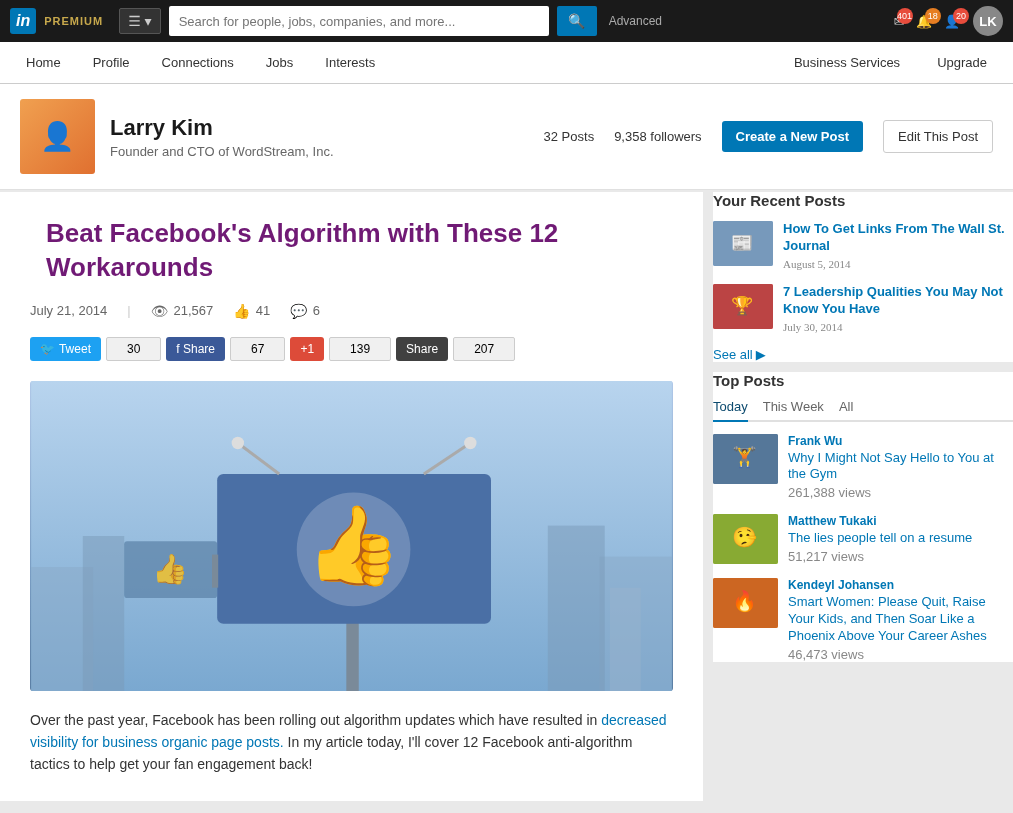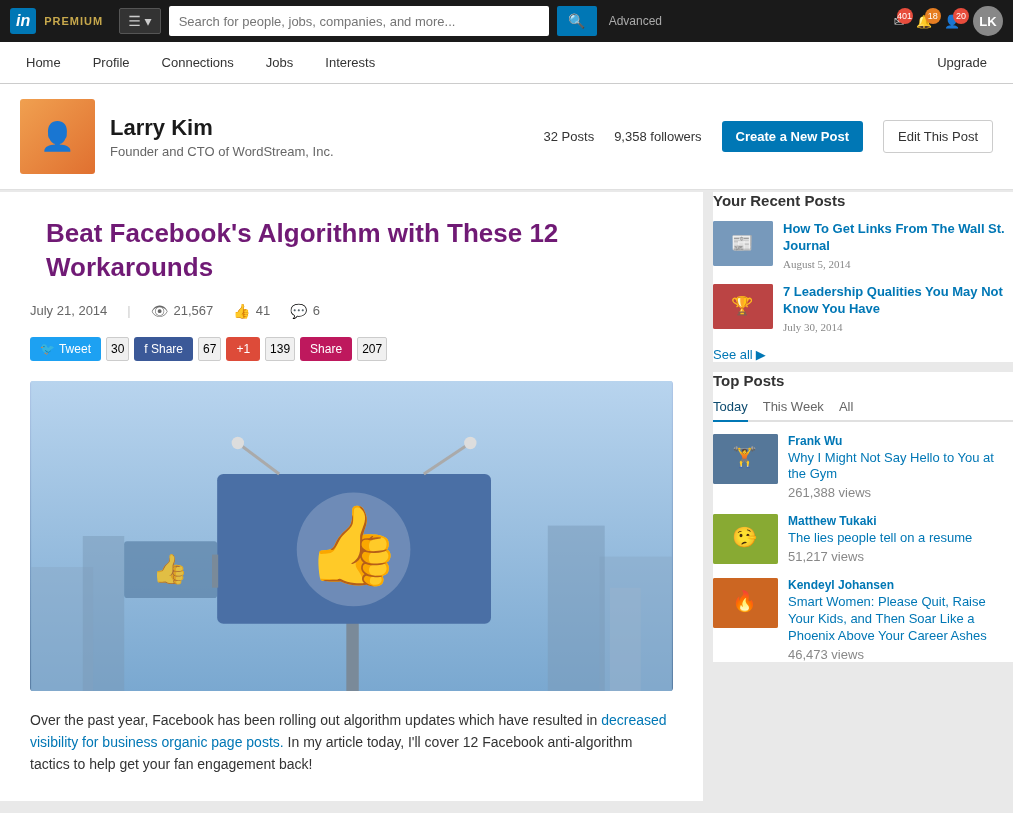--- a/index.html
+++ b/index.html
@@ -264,21 +264,21 @@
       border-radius: 3px;
       cursor: pointer;
       font-size: 12px;
       display: flex;
       align-items: center;
       gap: 4px;
     }
     .share-count {
       background: #f0f0f0;
       border: 1px solid #ccc;
-      padding: 4px 4px;
+      padding: 4px 20px;
       font-size: 12px;
       border-radius: 2px;
     }
     .share-btn-fb {
       background: #3b5998;
       color: #fff;
       border: none;
       padding: 5px 10px;
       border-radius: 3px;
       cursor: pointer;
@@ -287,21 +287,21 @@
     .share-btn-g {
       background: #dd4b39;
       color: #fff;
       border: none;
       padding: 5px 10px;
       border-radius: 3px;
       cursor: pointer;
       font-size: 12px;
     }
     .share-btn-li {
-      background: #be185d;
+      background: #404040;
       color: #fff;
       border: none;
       padding: 5px 10px;
       border-radius: 3px;
       cursor: pointer;
       font-size: 12px;
     }
     .article-image {
       width: 100%;
       height: 310px;
@@ -472,20 +472,21 @@
   </div>
 </nav>
 
 <nav class="sec-nav">
   <a class="sec-nav-item">Home</a>
   <a class="sec-nav-item">Profile</a>
   <a class="sec-nav-item">Connections</a>
   <a class="sec-nav-item">Jobs</a>
   <a class="sec-nav-item">Interests</a>
   <div class="sec-nav-right">
+    <a class="sec-nav-item">Business Services</a>
     <a class="sec-nav-item">Upgrade</a>
   </div>
 </nav>
 
 <div class="profile-header">
   <div class="profile-avatar">
     <div class="avatar-placeholder">👤</div>
   </div>
   <div class="profile-info">
     <div class="profile-name">Larry Kim</div>

